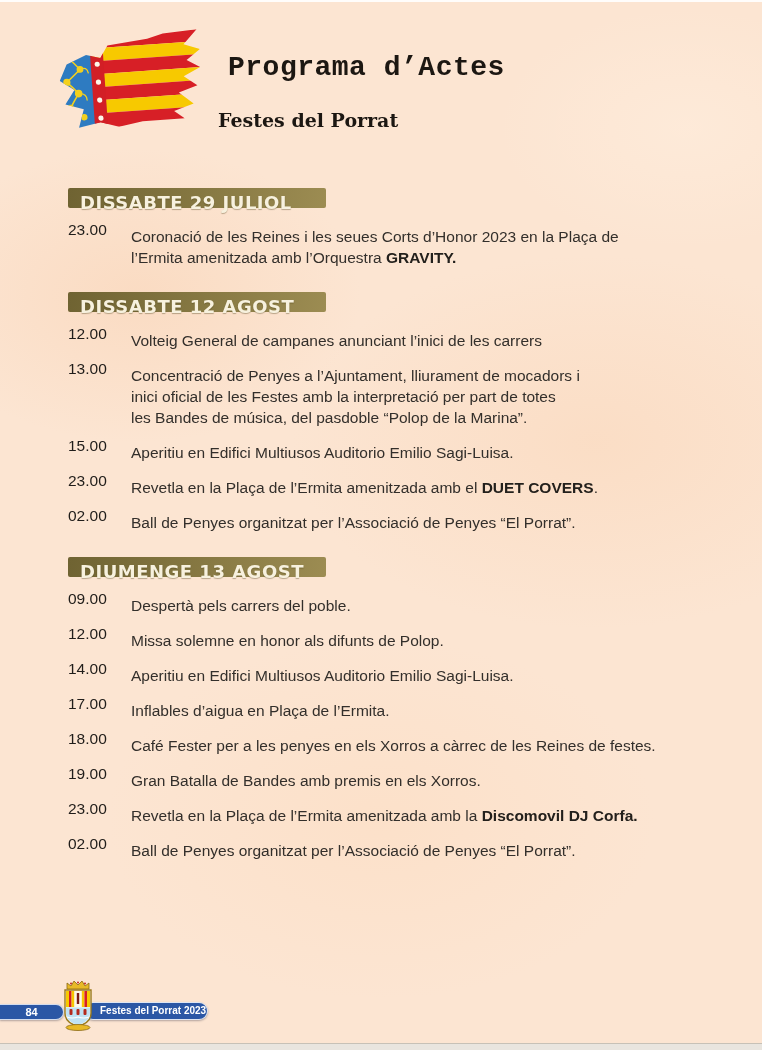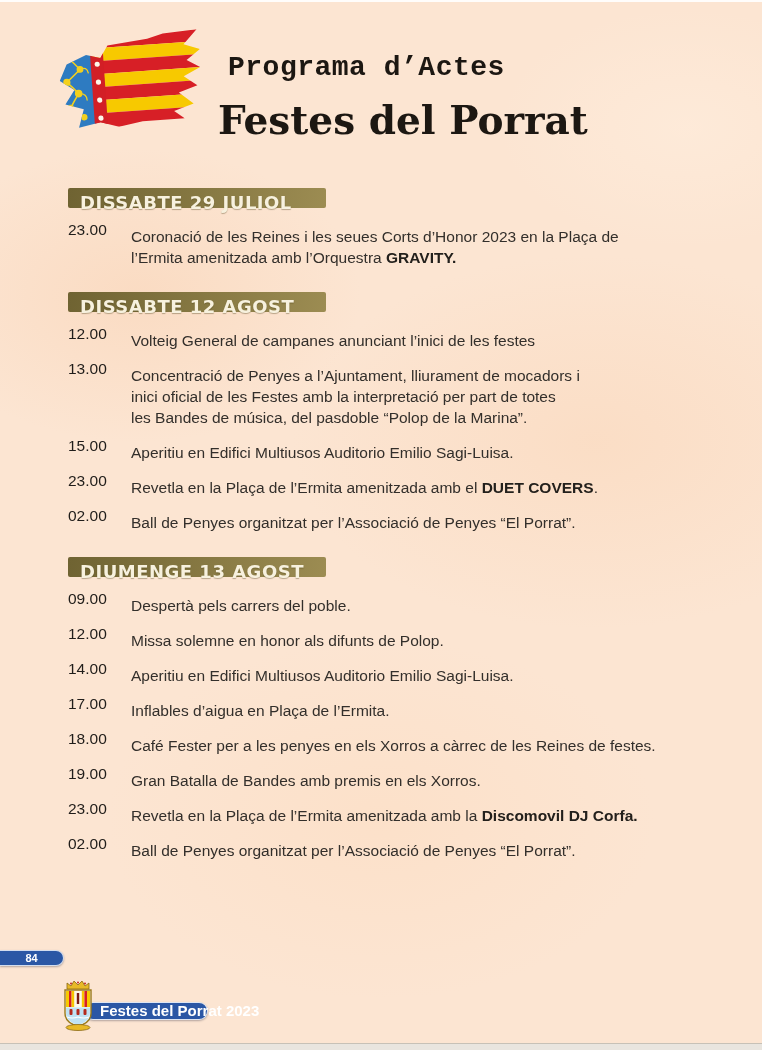--- a/index.html
+++ b/index.html
@@ -30,50 +30,50 @@
   
   .header{display:flex;align-items:flex-start;padding:24px 0 0 54px;height:136px;box-sizing:border-box;}
   .logo{width:152px;height:112px;flex:0 0 auto;}
   .title-block{margin:6px 0 0 10px;}
   .page-title{
     margin:12px;font-family:Liberation Mono, monospace;font-weight:bold;
     font-size:28px;line-height:48px;letter-spacing:.5px;color:var(--title_ink);
   }
   .page-subtitle{
     margin:2px 0 0 2px;font-family:"DejaVu Serif",serif;font-weight:bold;
-    font-size:39px;line-height:32px;color:var(--title_ink);
+    font-size:19px;line-height:32px;color:var(--title_ink);
   }
   
   .program{margin-left:68px;}
   .section{margin-top:24px;}
   .section:first-child{margin-top:50px;}
   .band{
     width:246px;height:20px;line-height:30px;padding-left:12px;border-radius:2px;
     background:linear-gradient(97deg,var(--band_dark),var(--band_light));
     color:var(--band_text);font-family:"DejaVu Sans",sans-serif;
     font-weight:bold;font-size:18px;letter-spacing:.5px;
     text-shadow:0 1px 1px rgba(60,50,10,.35);
   }
   .events{margin-top:11px;}
   .event{display:flex;margin-bottom:7px;font-size:15.5px;line-height:21px;color:var(--ink);}
   .time{width:63px;flex:0 0 auto;font-weight:normal;color:#201d1a;}
   .desc{white-space:pre-wrap;max-width:600px;margin-top:7px;}
   .desc .b{font-weight:bold;color:#23201c;}
   
   .footer-bar{
-    position:absolute;left:0;top:948px;width:64px;height:16px;
+    position:absolute;left:0;top:1002px;width:64px;height:16px;
     background:var(--blue);border-radius:0 8px 8px 0;
     border:1px solid rgba(255,255,255,.8);border-left:none;box-sizing:border-box;
     color:#fff;font-size:11px;font-weight:bold;line-height:14px;text-align:center;
     box-shadow:0 1px 2px rgba(40,40,60,.35);z-index:1;
   }
   .footer-pill{
     position:absolute;left:84px;top:1000px;height:18px;width:124px;box-sizing:border-box;
     background:var(--blue);border:1px solid rgba(255,255,255,.85);border-radius:9px;
-    color:#fff;font-size:15px;font-weight:bold;line-height:16px;
+    color:#fff;font-size:10px;font-weight:bold;line-height:16px;
     padding-left:15px;white-space:nowrap;
     box-shadow:0 1px 2px rgba(40,40,60,.35);z-index:1;
   }
   .footer-crest{position:absolute;left:59px;top:977px;width:38px;height:52px;z-index:2;}
   .scan-edge{
     position:absolute;left:0;right:0;bottom:0;height:6px;
     background:#e9e5df;border-top:1px solid #c7c1b7;
   }
 </style>
 </head>
@@ -141,21 +141,21 @@
 l’Ermita amenitzada amb l’Orquestra </span><span class="b">GRAVITY.</span></div>
           </div>
         </div>
     </div>
 
     <div class="section">
       <div class="band">DISSABTE 12 AGOST</div>
       <div class="events">
           <div class="event">
             <div class="time">12.00</div>
-            <div class="desc"><span>Volteig General de campanes anunciant l’inici de les festes</span></div>
+            <div class="desc"><span>Volteig General de campanes anunciant l’inici de les carrers</span></div>
           </div>
           <div class="event">
             <div class="time">13.00</div>
             <div class="desc"><span>Concentració de Penyes a l’Ajuntament, lliurament de mocadors i
 inici oficial de les Festes amb la interpretació per part de totes
 les Bandes de música, del pasdoble “Polop de la Marina”.</span></div>
           </div>
           <div class="event">
             <div class="time">15.00</div>
             <div class="desc"><span>Aperitiu en Edifici Multiusos Auditorio Emilio Sagi-Luisa.</span></div>

